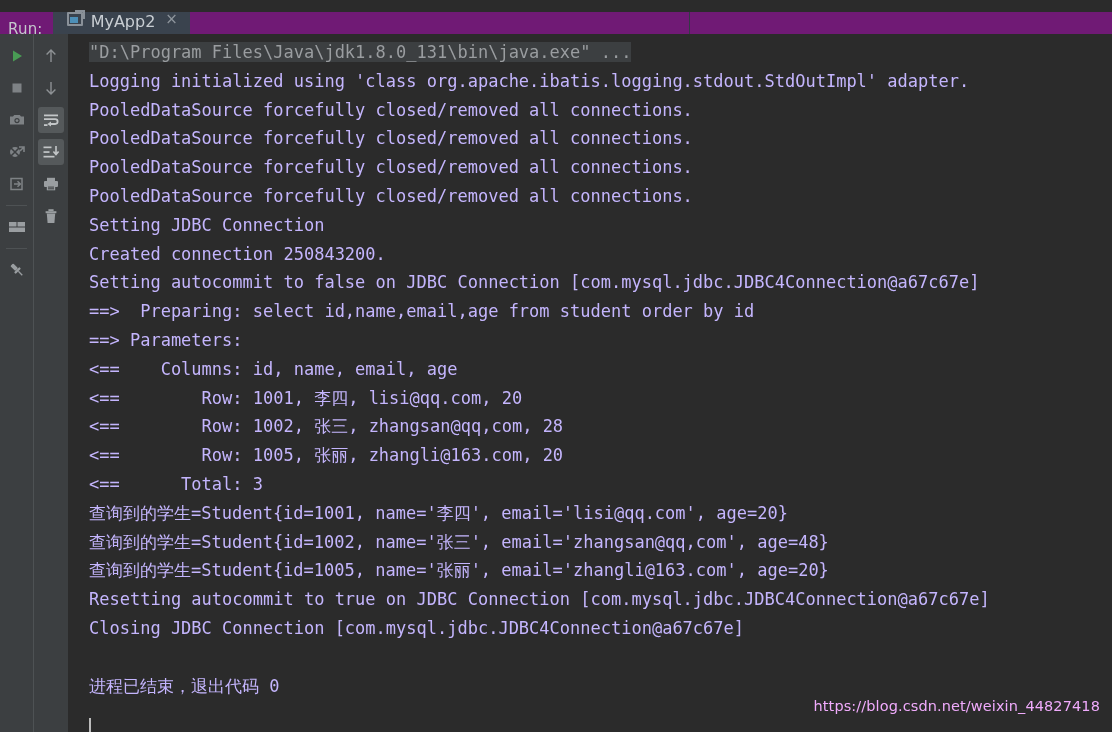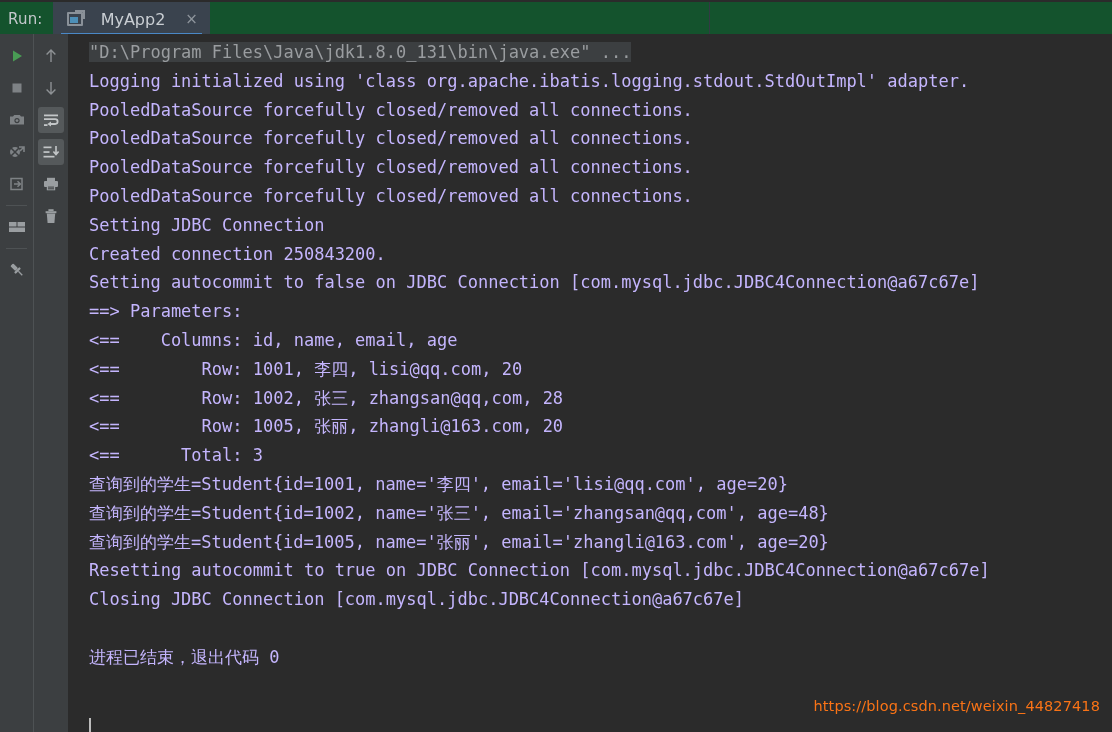--- a/index.html
+++ b/index.html
@@ -10,42 +10,42 @@
   body {
     width: 1112px;
     height: 732px;
     overflow: hidden;
     font-family: "DejaVu Sans Mono", "Liberation Mono", monospace;
   }
 
   
   .header {
     position: absolute;
-    left: 0; top: 2px;
+    left: 0; top: 12px;
     width: 1112px;
     height: 34px;
-    background: #14532d;
+    background: #701a75;
     display: flex;
     align-items: stretch;
     box-sizing: border-box;
   }
   .run-label {
     display: flex;
     align-items: center;
     padding: 0 10px 0 8px;
     color: #c4c8cc;
     font-family: "DejaVu Sans", "Liberation Sans", sans-serif;
     font-size: 15px;
     letter-spacing: .2px;
   }
   .tab {
     position: relative;
     display: flex;
-    align-items: center;
-    gap: 18px;
+    align-items: flex-start;
+    gap: 8px;
     padding: 0 12px 0 14px;
     background: #3a434e;
     cursor: default;
   }
   .tab .tab-underline {
     position: absolute;
     left: 8px; right: 8px; bottom: 0;
     height: 3px;
     background: #4a88c7;
   }
@@ -159,21 +159,21 @@
     width: 2px;
     height: 20px;
     background: #bcbcbc;
   }
 
   
   .watermark {
     position: absolute;
     right: 12px;
     top: 698px;
-    color: #f97316;
+    color: #f0abfc;
     font-family: "DejaVu Sans", "Liberation Sans", sans-serif;
     font-size: 14.5px;
     letter-spacing: .1px;
     white-space: nowrap;
   }
 </style>
 </head>
 <body>
 
 <div class="header">
@@ -303,20 +303,21 @@
   <div class="lines">
     <div class="line cmd"><span class="hl">"D:\Program Files\Java\jdk1.8.0_131\bin\java.exe" ...</span></div>
     <div class="line">Logging initialized using 'class org.apache.ibatis.logging.stdout.StdOutImpl' adapter.</div>
     <div class="line">PooledDataSource forcefully closed/removed all connections.</div>
     <div class="line">PooledDataSource forcefully closed/removed all connections.</div>
     <div class="line">PooledDataSource forcefully closed/removed all connections.</div>
     <div class="line">PooledDataSource forcefully closed/removed all connections.</div>
     <div class="line">Setting JDBC Connection</div>
     <div class="line">Created connection 250843200.</div>
     <div class="line">Setting autocommit to false on JDBC Connection [com.mysql.jdbc.JDBC4Connection@a67c67e]</div>
+    <div class="line">==&gt;  Preparing: select id,name,email,age from student order by id</div>
     <div class="line">==&gt; Parameters:</div>
     <div class="line">&lt;==    Columns: id, name, email, age</div>
     <div class="line">&lt;==        Row: 1001, 李四, lisi@qq.com, 20</div>
     <div class="line">&lt;==        Row: 1002, 张三, zhangsan@qq,com, 28</div>
     <div class="line">&lt;==        Row: 1005, 张丽, zhangli@163.com, 20</div>
     <div class="line">&lt;==      Total: 3</div>
     <div class="line">查询到的学生=Student{id=1001, name='李四', email='lisi@qq.com', age=20}</div>
     <div class="line">查询到的学生=Student{id=1002, name='张三', email='zhangsan@qq,com', age=48}</div>
     <div class="line">查询到的学生=Student{id=1005, name='张丽', email='zhangli@163.com', age=20}</div>
     <div class="line">Resetting autocommit to true on JDBC Connection [com.mysql.jdbc.JDBC4Connection@a67c67e]</div>

